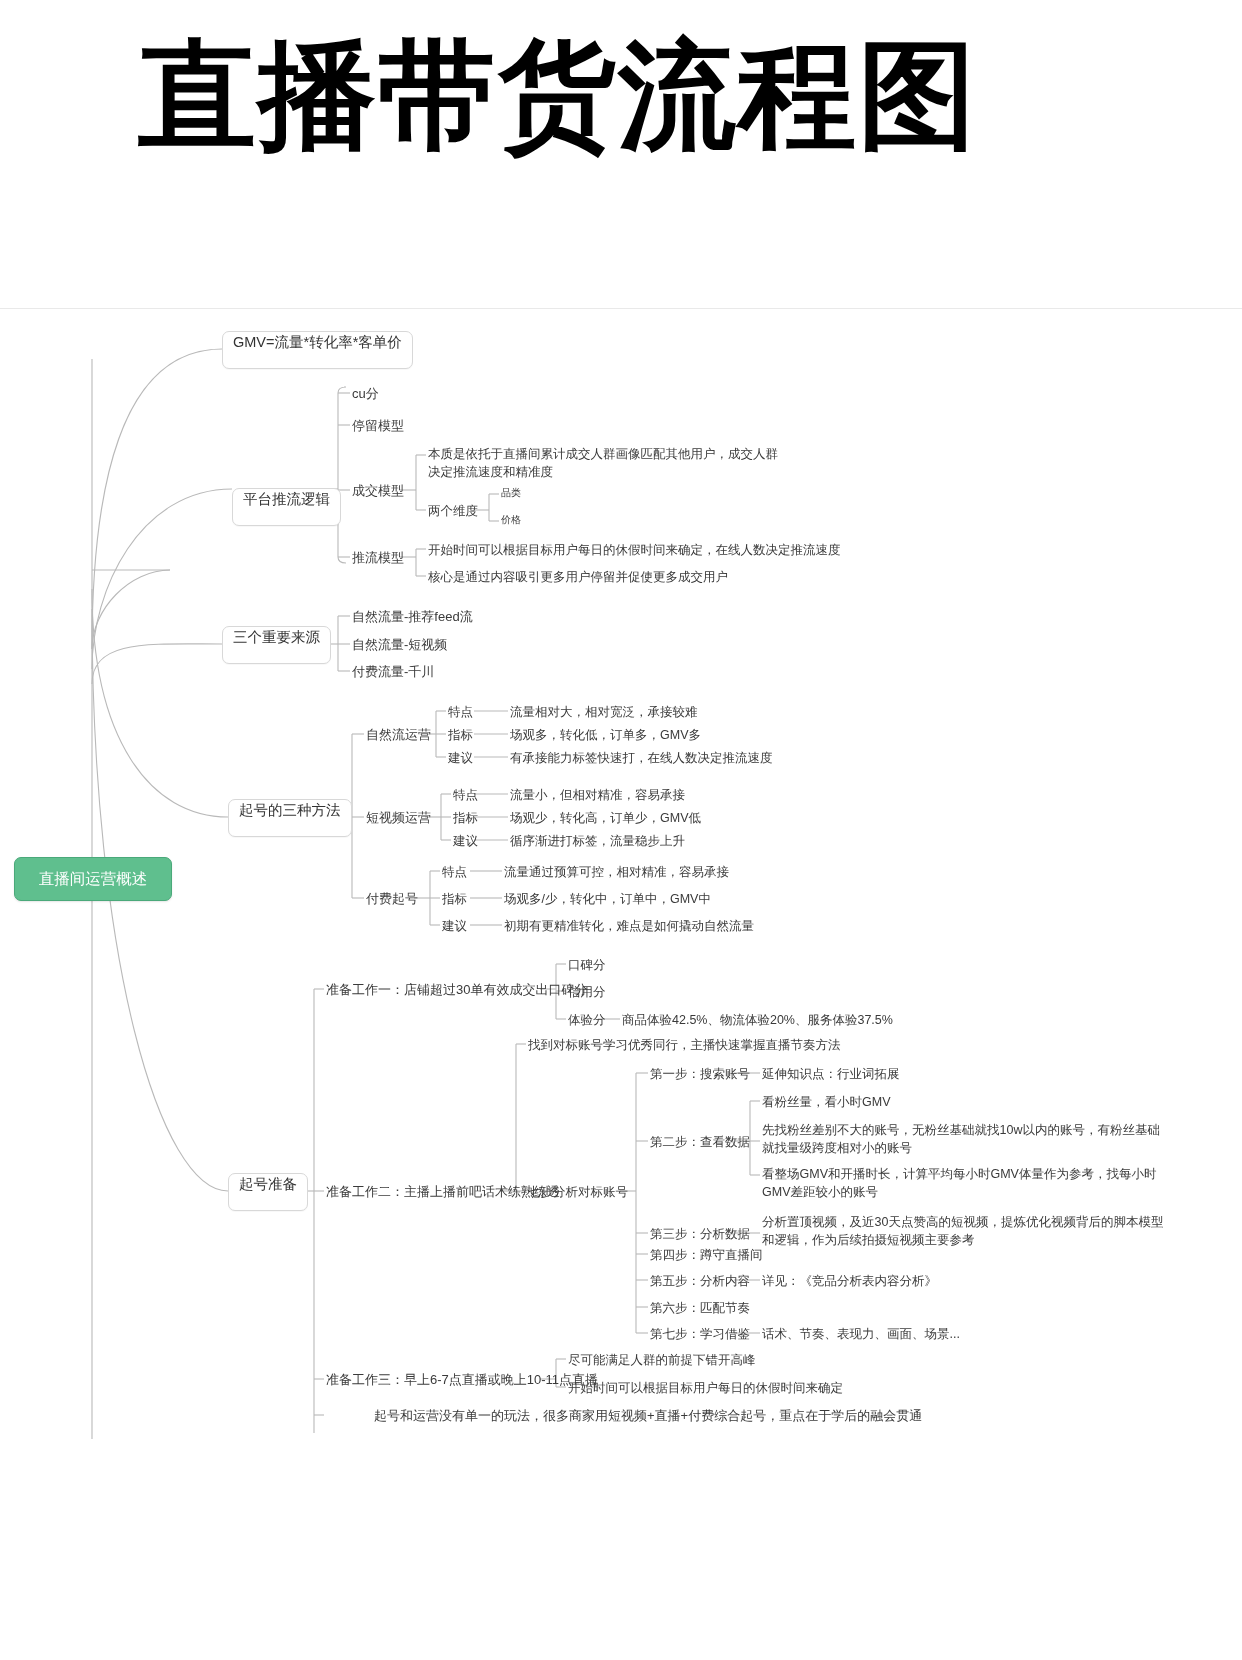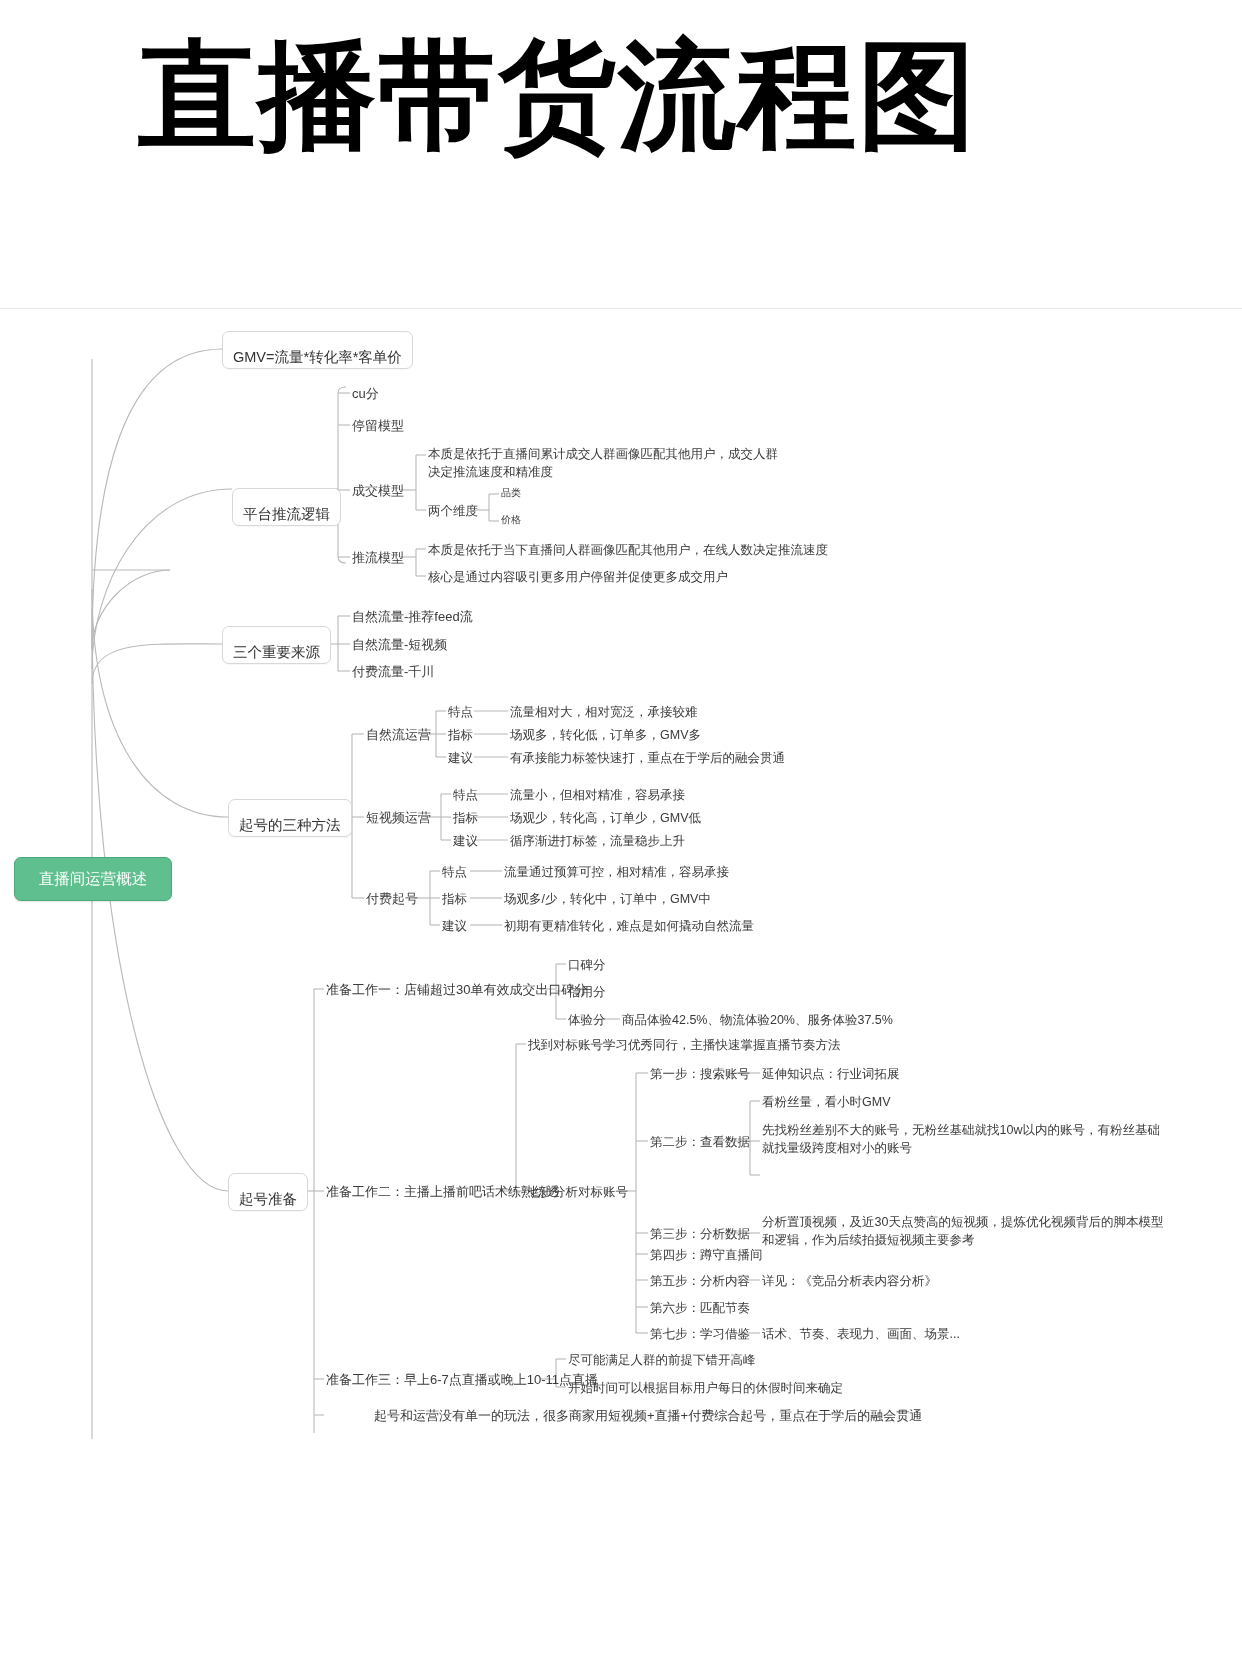--- a/index.html
+++ b/index.html
@@ -23,21 +23,21 @@
   
   #root{
     left:14px;top:548px;width:156px;height:42px;
     background:#5fbf8e;border:1px solid #4aa97a;border-radius:7px;
     color:#fff;font-size:15.5px;display:flex;align-items:center;justify-content:center;
     box-shadow:0 1px 2px rgba(0,0,0,.10);
   }
   
   .boxed{
     border:1px solid #d8d8d8;border-radius:7px;background:#fff;
-    display:flex;align-items:flex-end;justify-content:center;
+    display:flex;align-items:flex-start;justify-content:center;
     font-size:14.5px;color:#333;padding:0 10px;height:36px;
     box-shadow:0 1px 1px rgba(0,0,0,.03);
   }
   .lvl2{font-size:13px;color:#3a3a3a;}
   .lvl3{font-size:12.5px;color:#3a3a3a;}
   .lvl4{font-size:10px;color:#3a3a3a;}
   .leaf{font-size:12.5px;color:#3a3a3a;}
 </style>
 </head>
 <body>
@@ -202,34 +202,34 @@
   </div>
 
   <div class="node lvl2" style="left:352px;top:76px;">cu分</div>
   <div class="node lvl2" style="left:352px;top:108px;">停留模型</div>
   <div class="node lvl2" style="left:352px;top:173px;">成交模型</div>
   <div class="node lvl3 wrap" style="left:428px;top:136px;width:350px;">本质是依托于直播间累计成交人群画像匹配其他用户，成交人群决定推流速度和精准度</div>
   <div class="node lvl3" style="left:428px;top:193px;">两个维度</div>
   <div class="node lvl4" style="left:501px;top:177px;">品类</div>
   <div class="node lvl4" style="left:501px;top:204px;">价格</div>
   <div class="node lvl2" style="left:352px;top:240px;">推流模型</div>
-  <div class="node lvl3" style="left:428px;top:232px;">本质是依托于当下直播间人群画像匹配其他用户，在线人数决定推流速度</div>
+  <div class="node lvl3" style="left:428px;top:232px;">开始时间可以根据目标用户每日的休假时间来确定，在线人数决定推流速度</div>
   <div class="node lvl3" style="left:428px;top:259px;">核心是通过内容吸引更多用户停留并促使更多成交用户</div>
 
   <div class="node lvl2" style="left:352px;top:299px;">自然流量-推荐feed流</div>
   <div class="node lvl2" style="left:352px;top:327px;">自然流量-短视频</div>
   <div class="node lvl2" style="left:352px;top:354px;">付费流量-千川</div>
 
   <div class="node lvl2" style="left:366px;top:417px;">自然流运营</div>
   <div class="node lvl3" style="left:448px;top:394px;">特点</div>
   <div class="node leaf" style="left:510px;top:394px;">流量相对大，相对宽泛，承接较难</div>
   <div class="node lvl3" style="left:448px;top:417px;">指标</div>
   <div class="node leaf" style="left:510px;top:417px;">场观多，转化低，订单多，GMV多</div>
   <div class="node lvl3" style="left:448px;top:440px;">建议</div>
-  <div class="node leaf" style="left:510px;top:440px;">有承接能力标签快速打，重点在于学后的融会贯通</div>
+  <div class="node leaf" style="left:510px;top:440px;">有承接能力标签快速打，在线人数决定推流速度</div>
 
   <div class="node lvl2" style="left:366px;top:500px;">短视频运营</div>
   <div class="node lvl3" style="left:453px;top:477px;">特点</div>
   <div class="node leaf" style="left:510px;top:477px;">流量小，但相对精准，容易承接</div>
   <div class="node lvl3" style="left:453px;top:500px;">指标</div>
   <div class="node leaf" style="left:510px;top:500px;">场观少，转化高，订单少，GMV低</div>
   <div class="node lvl3" style="left:453px;top:523px;">建议</div>
   <div class="node leaf" style="left:510px;top:523px;">循序渐进打标签，流量稳步上升</div>
 
   <div class="node lvl2" style="left:366px;top:581px;">付费起号</div>
@@ -249,20 +249,21 @@
   <div class="node lvl2" style="left:326px;top:874px;">准备工作二：主播上播前吧话术练熟练透</div>
   <div class="node lvl3" style="left:528px;top:727px;">找到对标账号学习优秀同行，主播快速掌握直播节奏方法</div>
   <div class="node lvl3" style="left:528px;top:874px;">七步分析对标账号</div>
 
   <div class="node lvl3" style="left:650px;top:756px;">第一步：搜索账号</div>
   <div class="node leaf" style="left:762px;top:756px;">延伸知识点：行业词拓展</div>
 
   <div class="node lvl3" style="left:650px;top:824px;">第二步：查看数据</div>
   <div class="node leaf" style="left:762px;top:784px;">看粉丝量，看小时GMV</div>
   <div class="node leaf wrap" style="left:762px;top:812px;width:410px;">先找粉丝差别不大的账号，无粉丝基础就找10w以内的账号，有粉丝基础就找量级跨度相对小的账号</div>
+  <div class="node leaf wrap" style="left:762px;top:856px;width:410px;">看整场GMV和开播时长，计算平均每小时GMV体量作为参考，找每小时GMV差距较小的账号</div>
 
   <div class="node lvl3" style="left:650px;top:916px;">第三步：分析数据</div>
   <div class="node leaf wrap" style="left:762px;top:904px;width:408px;">分析置顶视频，及近30天点赞高的短视频，提炼优化视频背后的脚本模型和逻辑，作为后续拍摄短视频主要参考</div>
 
   <div class="node lvl3" style="left:650px;top:937px;">第四步：蹲守直播间</div>
 
   <div class="node lvl3" style="left:650px;top:963px;">第五步：分析内容</div>
   <div class="node leaf" style="left:762px;top:963px;">详见：《竞品分析表内容分析》</div>
 
   <div class="node lvl3" style="left:650px;top:990px;">第六步：匹配节奏</div>

